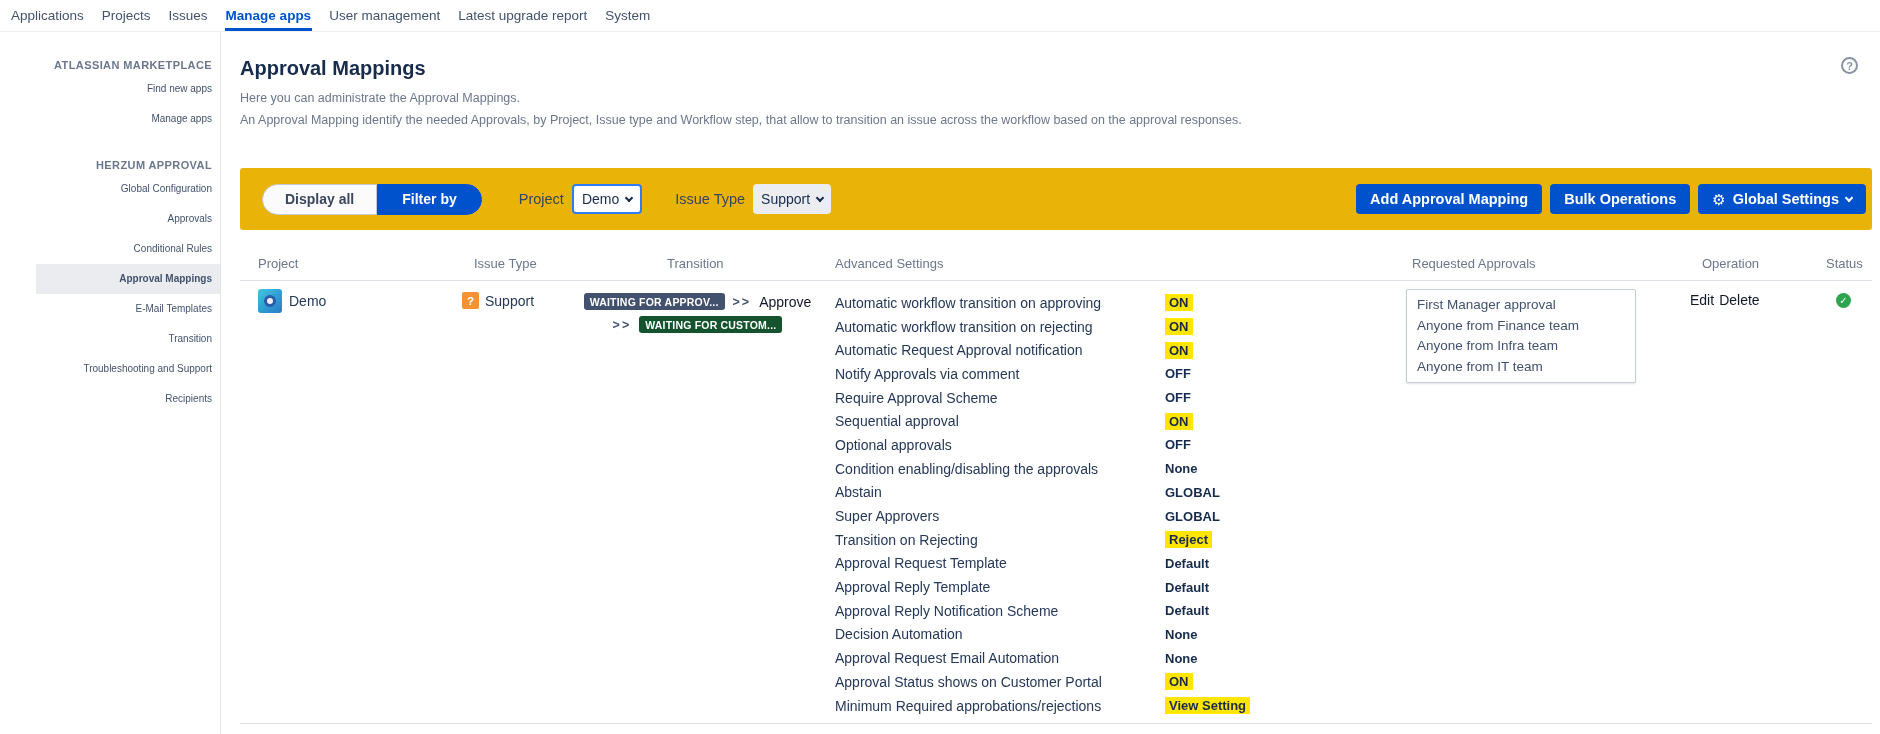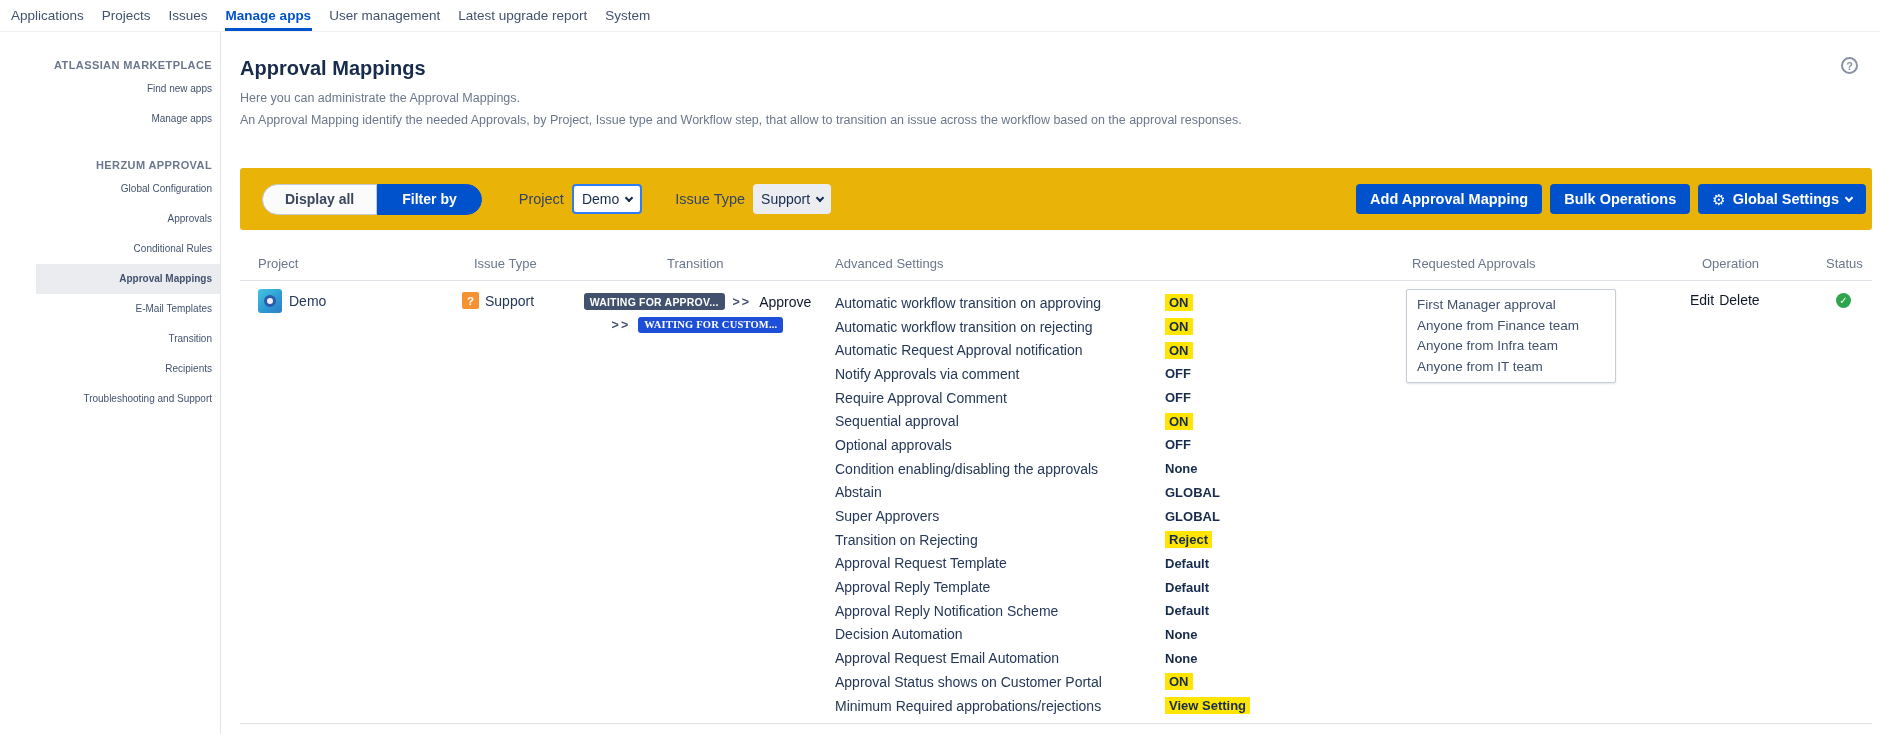--- a/index.html
+++ b/index.html
@@ -76,30 +76,30 @@
   .project-cell span.lbl, .itype-cell span.lbl { line-height:24px; }
   .itype-cell { padding-left:4px; display:flex; align-items:flex-start; gap:6px; }
   .itype-icon { width:17px; height:17px; margin-top:3px; border-radius:2px; background:#F79232;
                 color:#fff; font-size:11.5px; font-weight:700; display:flex; flex:none;
                 align-items:center; justify-content:center; }
   .trans-cell { padding-top:2px; }
   .tline { display:flex; align-items:center; justify-content:center; gap:8px; height:21px; margin-bottom:2px; }
   .badge { display:inline-block; padding:2.5px 6px; border-radius:3px; color:#fff;
            font-size:10.5px; font-weight:700; letter-spacing:.2px; white-space:nowrap; }
   .badge.dark { background:#42526E; }
-  .badge.blue { background:#1d4ed8;font-family:Liberation Serif, serif; }
+  .badge.blue { background:#14532d; }
   .arrows { font-size:12.5px; font-weight:700; color:#42526E; letter-spacing:2px; }
   .link { color:#0f172a; cursor:pointer; text-decoration:none; font-size:14px; }
   .adv-cell { padding-top:2px; }
   .adv-row { display:flex; align-items:center; height:23.7px; }
   .adv-label { width:330px; font-size:14px; color:#253858; white-space:nowrap; }
   .adv-value { font-size:13px; font-weight:700; color:#172B4D; white-space:nowrap; }
   .adv-value.hl { background:#FFE500; padding:1px 4px; }
   .appr-cell { padding-left:6px; }
-  .appr-box { width:210px; background:#fff; border:1px solid #C7CDD6; border-radius:2px;
+  .appr-box { width:230px; background:#fff; border:1px solid #C7CDD6; border-radius:2px;
               box-shadow:0 1px 2px rgba(9,30,66,.13); padding:5px 10px; }
   .appr-box div { font-size:13.5px; color:#42526E; line-height:20.5px; white-space:nowrap; }
   .op-cell { padding-left:10px; padding-top:3px; display:flex; gap:5px; }
   .status-cell { padding-top:4px; }
   .check { width:15px; height:15px; border-radius:50%; background:#2DA44E; color:#fff;
            font-size:10px; font-weight:700; display:flex; align-items:center;
            justify-content:center; margin-left:36px; }
 </style>
 </head>
 <body>
@@ -119,22 +119,22 @@
     <div class="side-title">ATLASSIAN MARKETPLACE</div>
     <div class="side-item">Find new apps</div>
     <div class="side-item">Manage apps</div>
     <div class="side-title mt">HERZUM APPROVAL</div>
     <div class="side-item">Global Configuration</div>
     <div class="side-item">Approvals</div>
     <div class="side-item">Conditional Rules</div>
     <div class="side-item selected">Approval Mappings</div>
     <div class="side-item">E-Mail Templates</div>
     <div class="side-item">Transition</div>
+    <div class="side-item">Troubleshooting and Support</div>
     <div class="side-item">Recipients</div>
-    <div class="side-item">Troubleshooting and Support</div>
   </aside>
 
   <main class="main">
     <div class="page-head">
       <h1 class="page-title">Approval Mappings</h1>
       <div class="help">?</div>
     </div>
     <p class="desc first">Here you can administrate the Approval Mappings.</p>
     <p class="desc">An Approval Mapping identify the needed Approvals, by Project, Issue type and Workflow step, that allow to transition an issue across the workflow based on the approval responses.</p>
 
@@ -208,21 +208,21 @@
             </div>
           <div class="adv-row">
               <span class="adv-label">Automatic Request Approval notification</span>
               <span class="adv-value hl">ON</span>
             </div>
           <div class="adv-row">
               <span class="adv-label">Notify Approvals via comment</span>
               <span class="adv-value">OFF</span>
             </div>
           <div class="adv-row">
-              <span class="adv-label">Require Approval Comment</span>
+              <span class="adv-label">Require Approval Scheme</span>
               <span class="adv-value">OFF</span>
             </div>
           <div class="adv-row">
               <span class="adv-label">Sequential approval</span>
               <span class="adv-value hl">ON</span>
             </div>
           <div class="adv-row">
               <span class="adv-label">Optional approvals</span>
               <span class="adv-value">OFF</span>
             </div>

